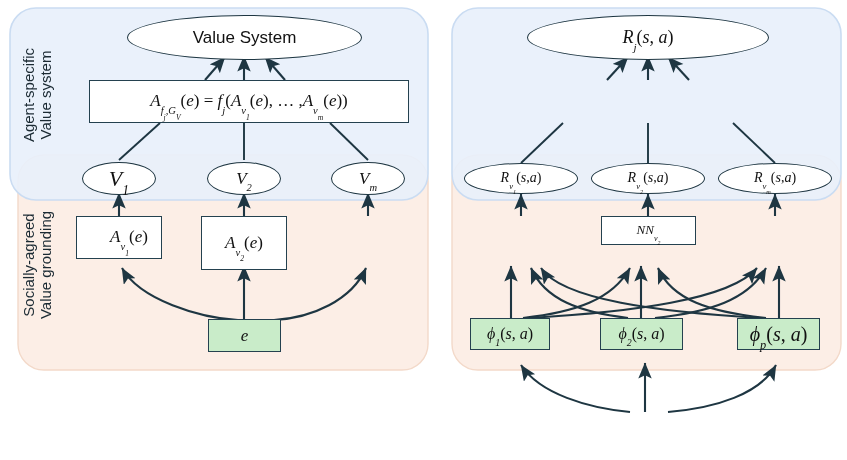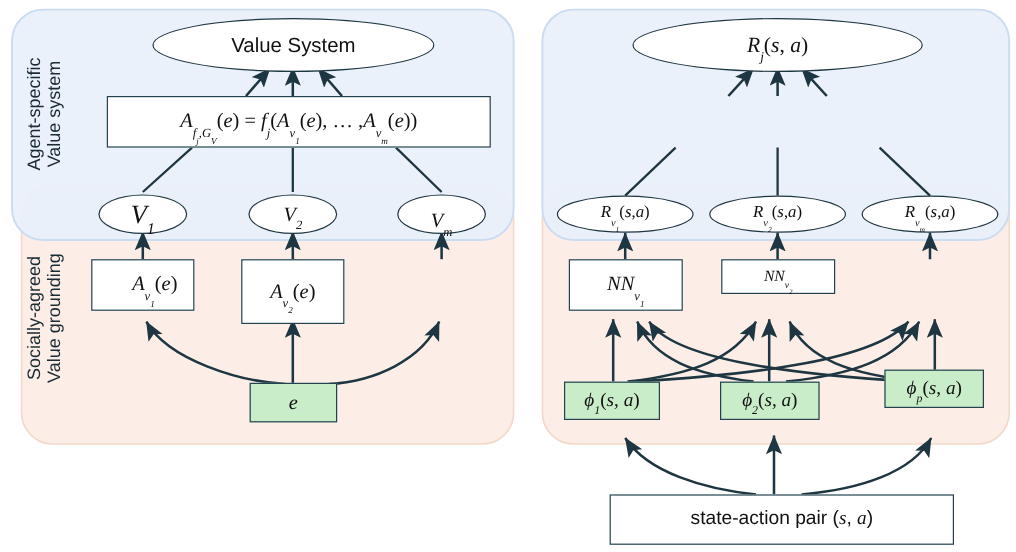--- a/index.html
+++ b/index.html
@@ -121,21 +121,21 @@
       <i class="it">A</i><sub><i class="it">f</i><sub><i class="it">j</i></sub>,<i class="it">G</i><sub><i class="it">V</i></sub></sub>(<i class="it">e</i>)&nbsp;=&nbsp;<i class="it">f</i><sub><i class="it">j</i></sub>(<i class="it">A</i><sub><i class="it">v</i><sub>1</sub></sub>(<i class="it">e</i>),&nbsp;…&nbsp;,<i class="it">A</i><sub><i class="it">v</i><sub><i class="it">m</i></sub></sub>(<i class="it">e</i>))
     </span>
   </div>
 
   <div class="ell" style="left:82px;top:162px;width:74px;height:33px;font-size:22px;">
     <span><i class="it">V</i><sub>1</sub></span>
   </div>
   <div class="ell" style="left:207px;top:162px;width:74px;height:33px;font-size:17px;">
     <span><i class="it">V</i><sub>2</sub></span>
   </div>
-  <div class="ell" style="left:331px;top:162px;width:74px;height:33px;font-size:17px;align-items:flex-end;">
+  <div class="ell" style="left:331px;top:162px;width:74px;height:33px;font-size:17px;">
     <span><i class="it">V</i><sub><i class="it">m</i></sub></span>
   </div>
 
   <div class="nodebox" style="left:76px;top:216px;width:86px;height:43px;font-size:17px;padding-left:20px;">
     <span><i class="it">A</i><sub><i class="it">v</i><sub>1</sub></sub>(<i class="it">e</i>)</span>
   </div>
   <div class="nodebox" style="left:201px;top:216px;width:86px;height:54px;font-size:17px;">
     <span><i class="it">A</i><sub><i class="it">v</i><sub>2</sub></sub>(<i class="it">e</i>)</span>
   </div>
 
@@ -151,34 +151,28 @@
   <div class="ell" style="left:464px;top:163px;width:114px;height:31px;font-size:14px;">
     <span><i class="it">R</i><sub><i class="it">v</i><sub>1</sub></sub>(<i class="it">s</i>,<i class="it">a</i>)</span>
   </div>
   <div class="ell" style="left:591px;top:163px;width:114px;height:31px;font-size:14px;">
     <span><i class="it">R</i><sub><i class="it">v</i><sub>2</sub></sub>(<i class="it">s</i>,<i class="it">a</i>)</span>
   </div>
   <div class="ell" style="left:718px;top:163px;width:114px;height:31px;font-size:14px;">
     <span><i class="it">R</i><sub><i class="it">v</i><sub><i class="it">m</i></sub></sub>(<i class="it">s</i>,<i class="it">a</i>)</span>
   </div>
 
-  <div class="nodebox" style="left:474px;top:216px;width:95px;height:43px;font-size:17px;">
-    <span><i class="it">NN</i><sub><i class="it">v</i><sub>1</sub></sub></span>
-  </div>
   <div class="nodebox" style="left:601px;top:216px;width:95px;height:29px;font-size:13px;">
     <span><i class="it">NN</i><sub><i class="it">v</i><sub>2</sub></sub></span>
   </div>
 
   <div class="nodebox green" style="left:470px;top:318px;width:80px;height:32px;font-size:16px;">
     <span><i class="it">ϕ</i><sub>1</sub>(<i class="it">s</i>,&nbsp;<i class="it">a</i>)</span>
   </div>
   <div class="nodebox green" style="left:600px;top:318px;width:83px;height:32px;font-size:16px;">
     <span><i class="it">ϕ</i><sub>2</sub>(<i class="it">s</i>,&nbsp;<i class="it">a</i>)</span>
   </div>
-  <div class="nodebox green" style="left:737px;top:308px;width:83px;height:32px;font-size:16px;">
+  <div class="nodebox green" style="left:737px;top:318px;width:83px;height:32px;font-size:20px;">
     <span><i class="it">ϕ</i><sub><i class="it">p</i></sub>(<i class="it">s</i>,&nbsp;<i class="it">a</i>)</span>
   </div>
 
-  <div class="nodebox plain" style="left:508px;top:412px;width:287px;height:42px;font-size:16px;">
-    <span>state-action&nbsp;pair&nbsp;(<i class="it" style="font-family:'Liberation Serif',serif;">s</i>,&nbsp;<i class="it" style="font-family:'Liberation Serif',serif;">a</i>)</span>
-  </div>
 
 </div>
 
 </body></html>

